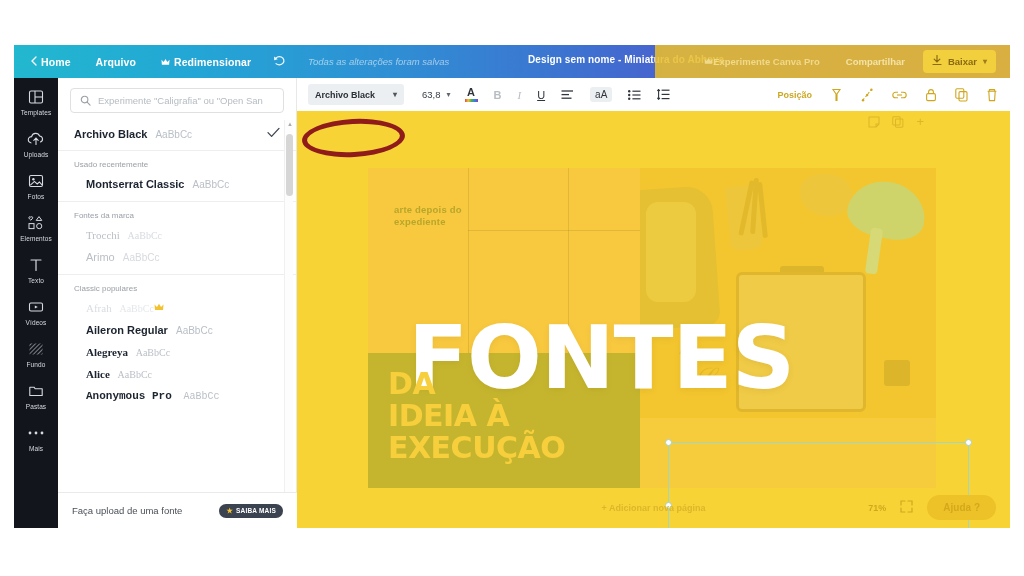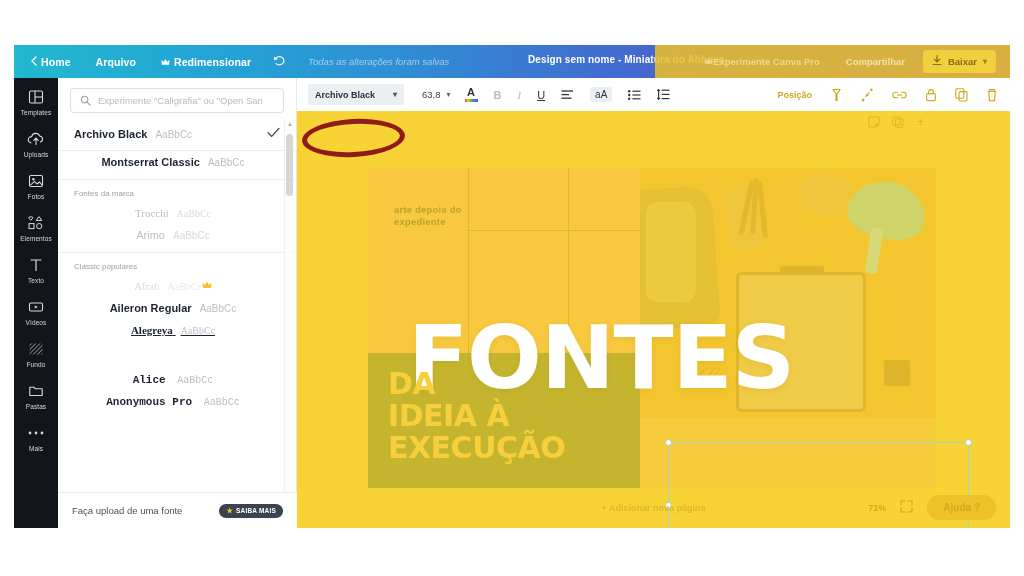--- a/index.html
+++ b/index.html
@@ -122,22 +122,22 @@
   }
   .font-name { font-size: 11px; color: #1c2430; }
   .font-name .sample { color: #b9bfc6; font-weight: normal; margin-left: 5px; font-size:10px;}
   .bold { font-weight: bold; }
   .check { color: #3d4552; font-size: 12px; }
   .group-label {
     font-size: 8px; color: #9aa0a6;
     padding: 9px 16px 4px 16px;
   }
   .frow {
-    display:flex; align-items:center; justify-content:center;
-    padding: 5px 16px 5px 8px;
+    display:flex; align-items:center; justify-content:flex-start;
+    padding: 5px 16px 5px 28px;
   }
   .frow.dim .font-name { color: #b9bfc6; }
   .frow.dim .sample { color: #d6dadf; }
   .frow.faint .font-name { color: #d9dde1; }
   .frow.faint .sample { color: #e4e7ea; }
   .crown { color: #f2c230; font-size: 9px; }
   .divider { height:1px; background:#eeeeee; margin: 6px 0 0 0; }
 
   .panel-footer {
     position: absolute; left: 0; bottom: 0;
@@ -487,20 +487,21 @@
           <span>Archivo Black</span>
           <span class="sample">AaBbCc</span>
         </div>
         <span class="check">
           <svg width="13" height="11" viewBox="0 0 13 11">
               <path d="M1 5.6 L4.6 9.4 L12 1.4" stroke="#3d4552" stroke-width="1.3" fill="none" stroke-linecap="round" stroke-linejoin="round"></path>
             </svg>
         </span>
       </div>
 
+      <div class="group-label">Usado recentemente</div>
       <div class="frow">
         <div class="font-name bold">
           <span>Montserrat Classic</span>
           <span class="sample">AaBbCc</span>
         </div>
       </div>
       <div class="divider"></div>
 
       <div class="group-label">Fontes da marca</div>
       <div class="frow dim">
@@ -529,27 +530,27 @@
             </svg>
         </span>
       </div>
       <div class="frow">
         <div class="font-name bold">
           <span>Aileron Regular</span>
           <span class="sample">AaBbCc</span>
         </div>
       </div>
       <div class="frow">
-        <div class="font-name bold" style="font-family:'Liberation Serif',serif;text-decoration:underline;">
+        <div class="font-name bold" style="font-family:'Liberation Serif',serif;">
           <span>Alegreya</span>
           <span class="sample">AaBbCc</span>
         </div>
       </div>
       <div class="frow">
-        <div class="font-name bold" style="font-family:Liberation Mono, monospace;margin-top:28px;">
+        <div class="font-name bold" style="font-family:Liberation Serif, serif;">
           <span>Alice</span>
           <span class="sample">AaBbCc</span>
         </div>
       </div>
       <div class="frow">
         <div class="font-name bold" style="font-family:'Liberation Mono',monospace;">
           <span>Anonymous Pro</span>
           <span class="sample">AaBbCc</span>
         </div>
       </div>

